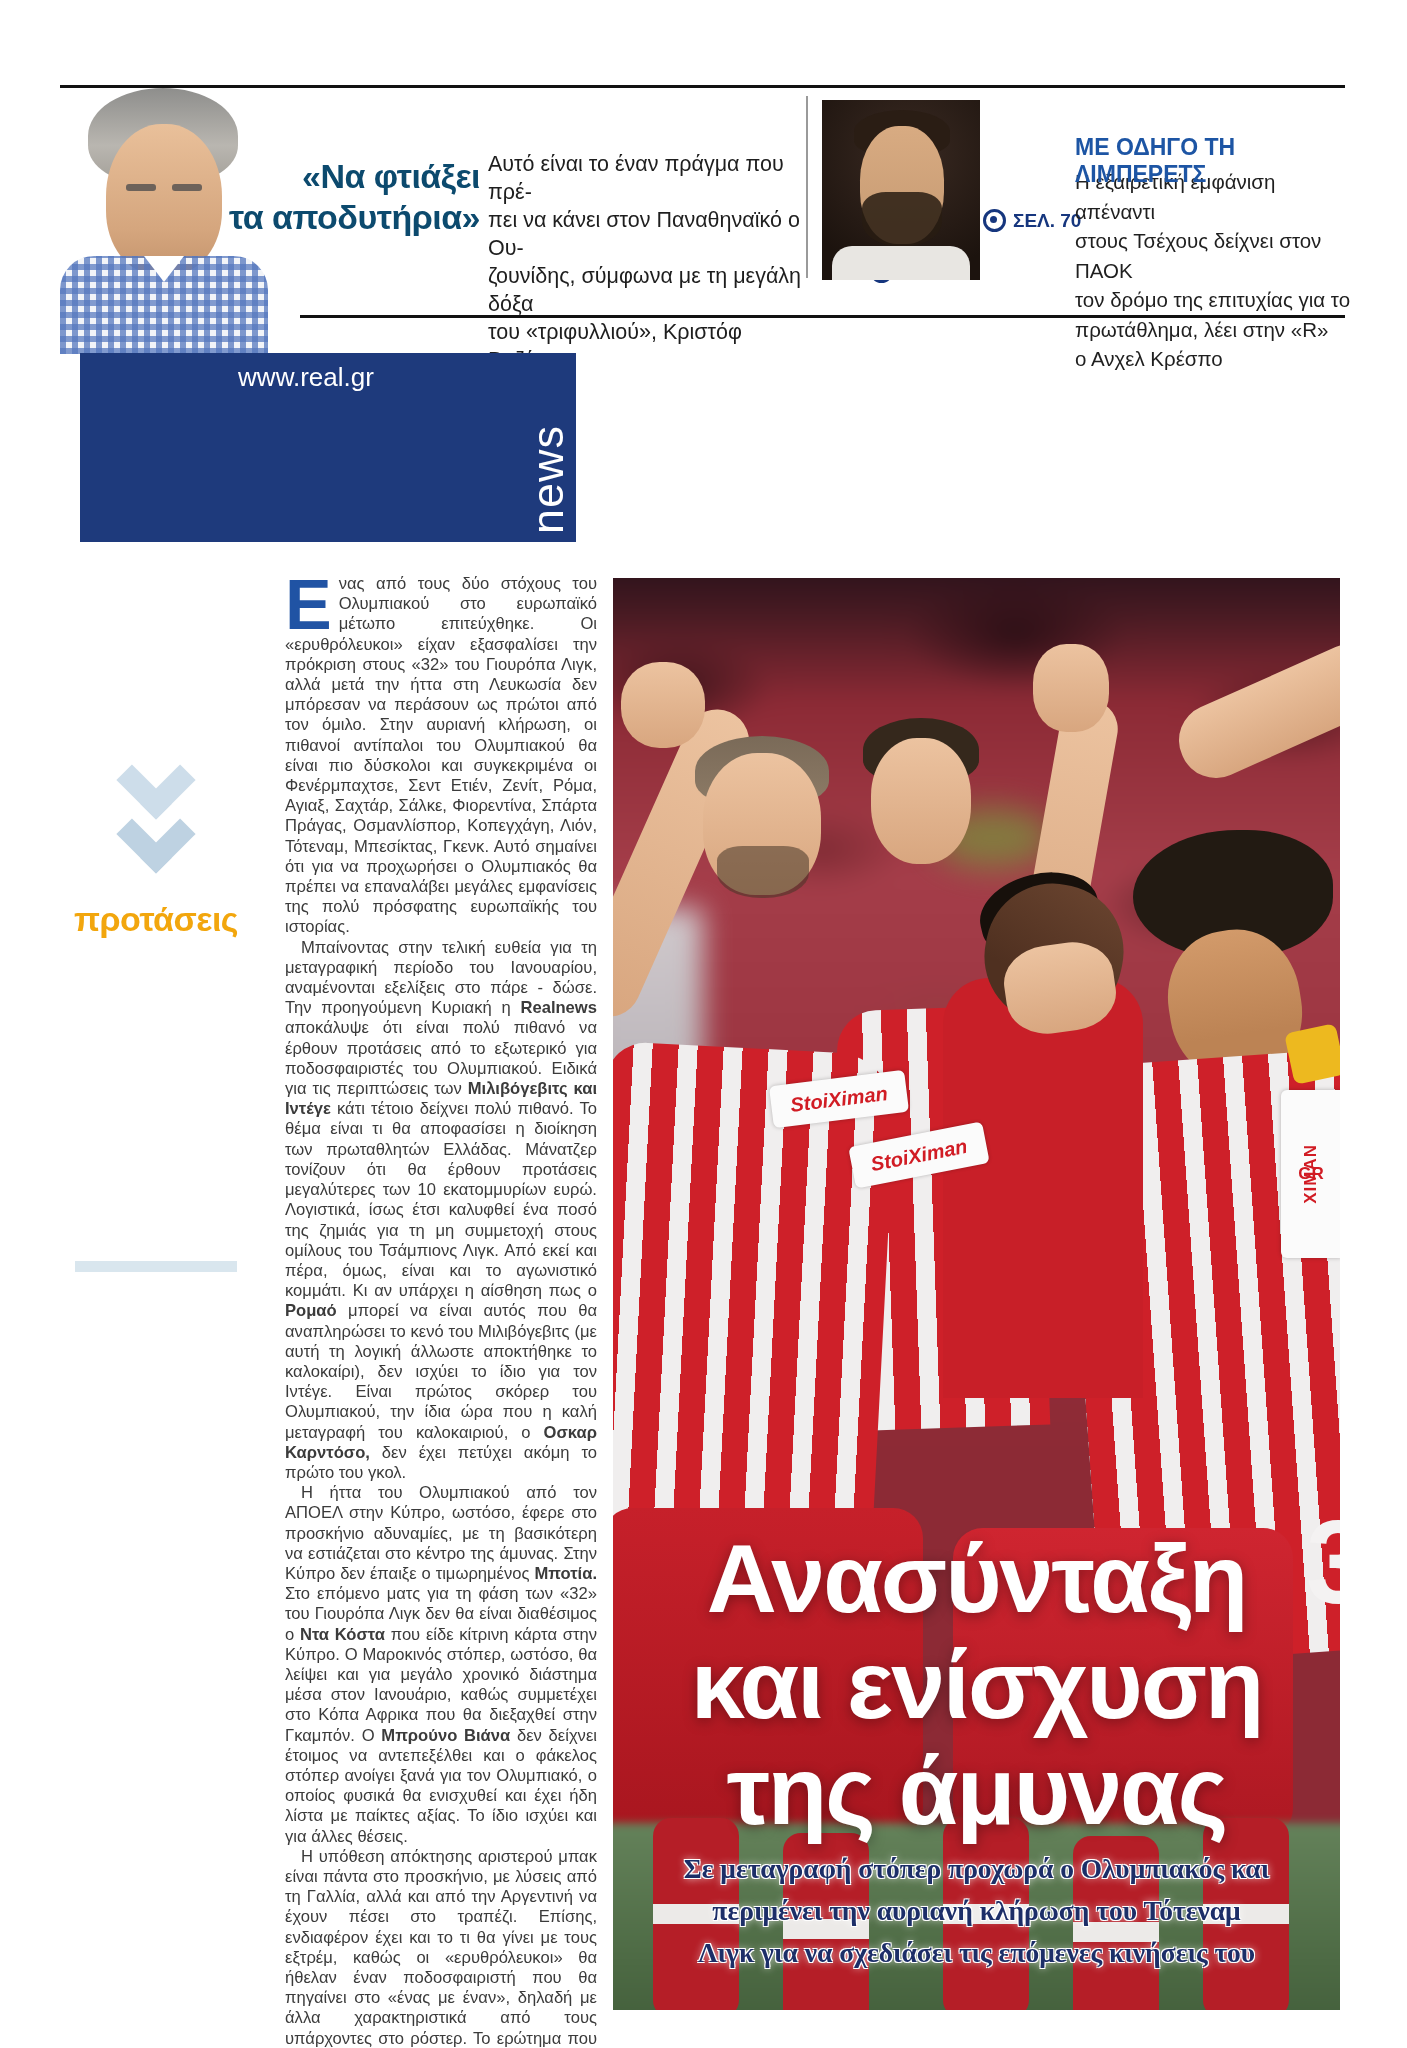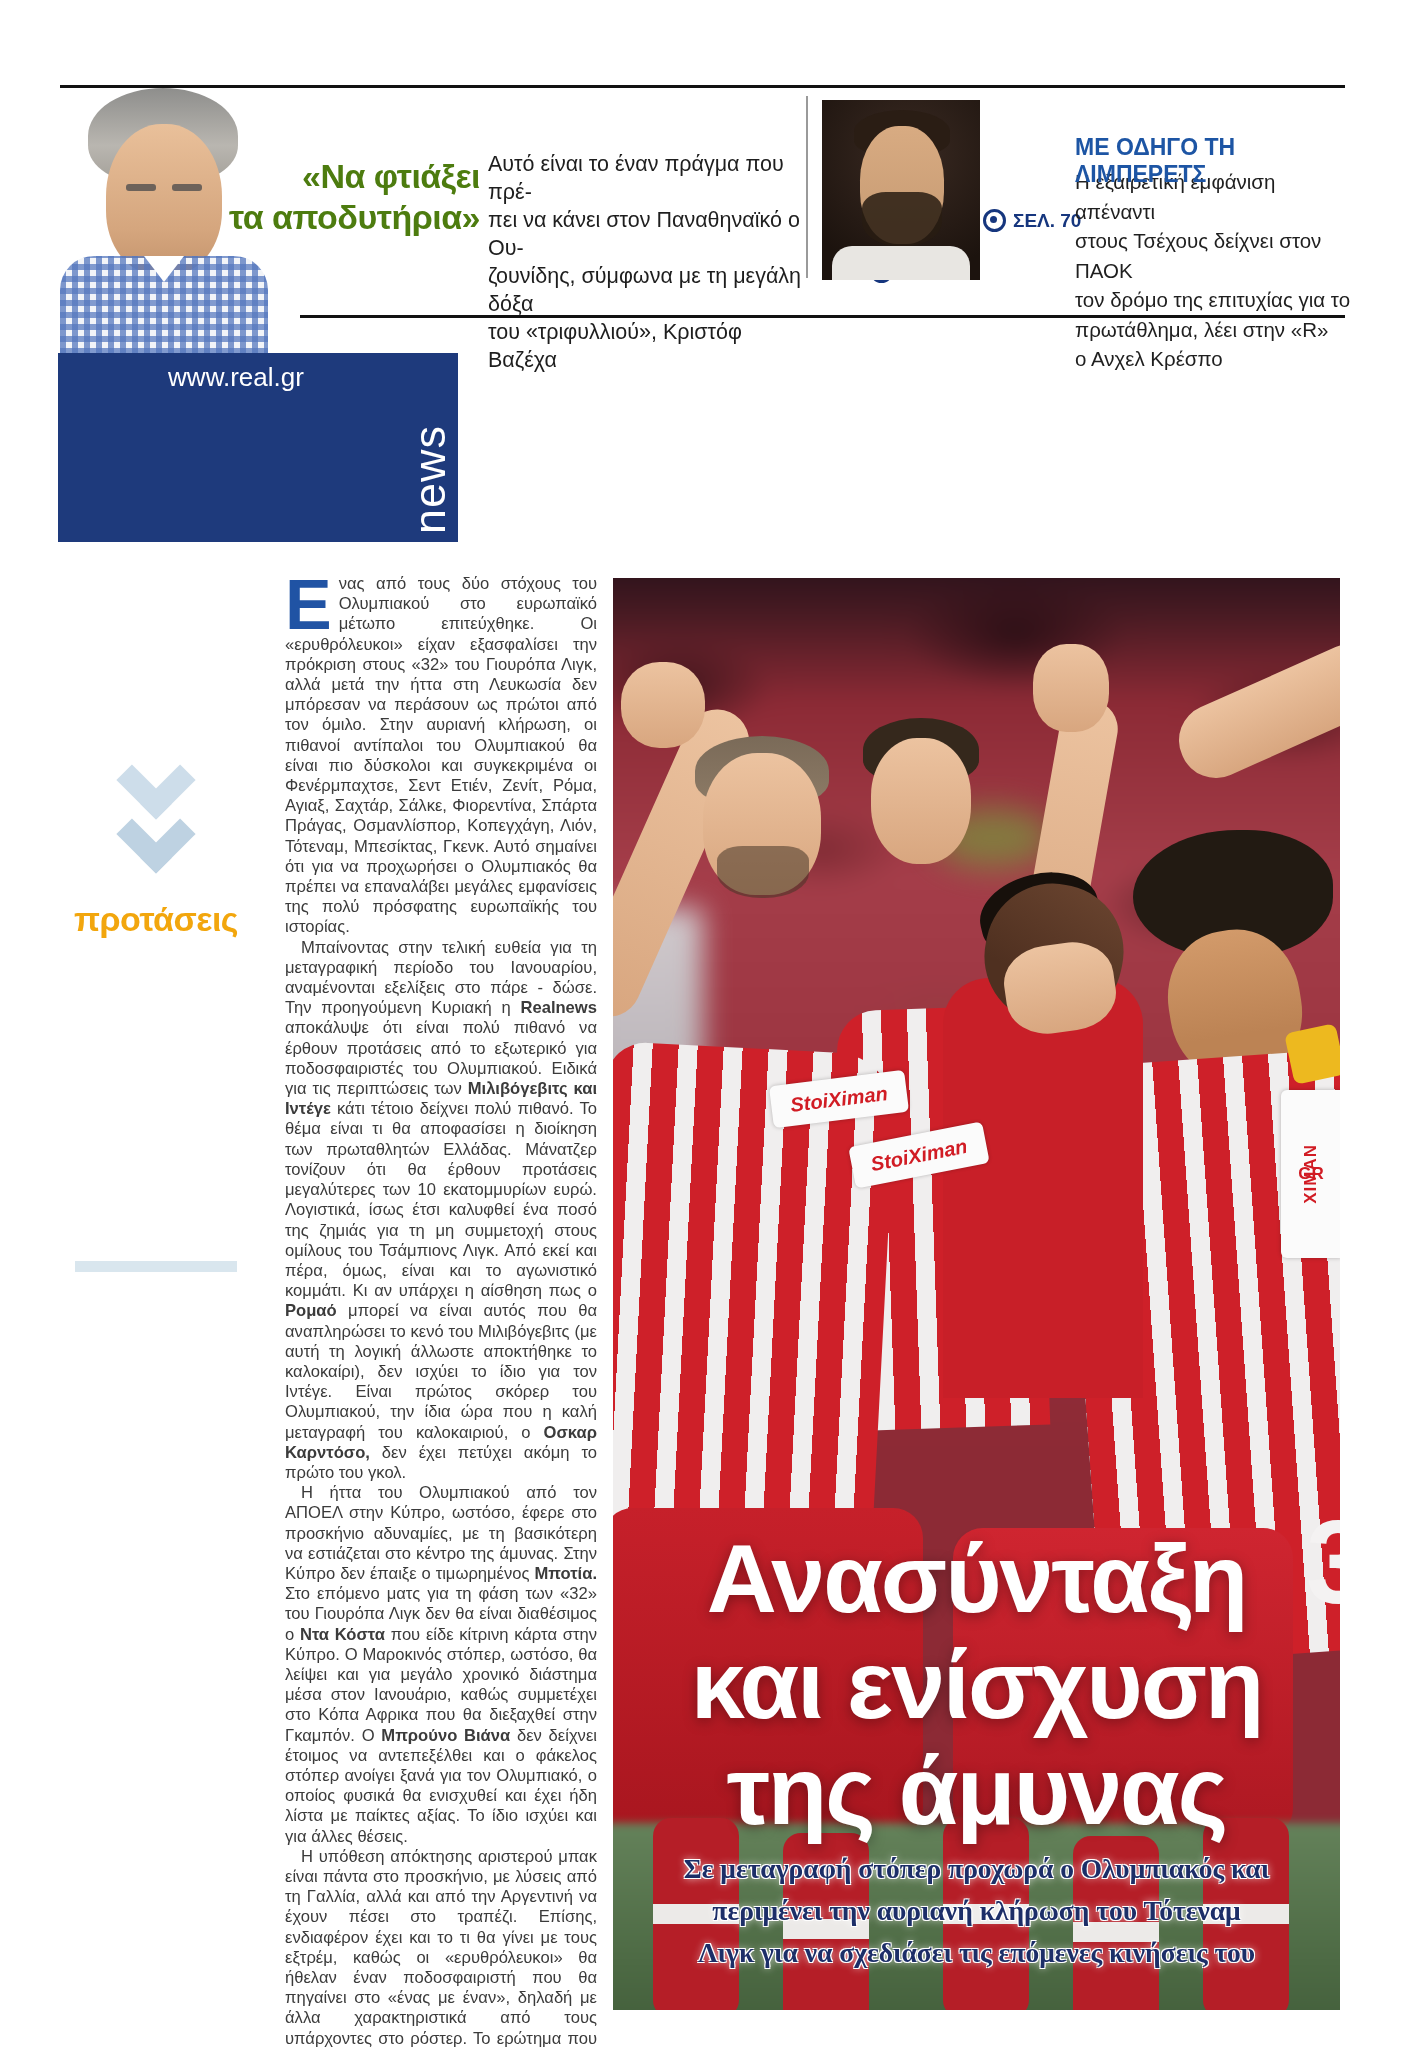--- a/index.html
+++ b/index.html
@@ -19,21 +19,21 @@
      background:linear-gradient(180deg,#e9c09a,#d5a67e 70%,#c4946d);}
   .coach .brow{position:absolute;left:66px;top:96px;width:30px;height:7px;background:#6d625a;border-radius:3px;}
   .coach .brow.r{left:112px;}
   .coach .shirt{position:absolute;left:0;top:168px;width:208px;height:98px;border-radius:34px 34px 0 0;
      background:repeating-linear-gradient(90deg,rgba(86,120,190,.75) 0 6px,rgba(255,255,255,0) 6px 12px),
                 repeating-linear-gradient(0deg,rgba(86,120,190,.75) 0 6px,#f2f4f8 6px 12px);}
   .coach .collar{position:absolute;left:84px;top:168px;width:40px;height:26px;background:#fff;
      clip-path:polygon(0 0,100% 0,50% 100%);}
 
   .quote{left:190px;top:156px;width:290px;text-align:right;font-weight:bold;font-size:34px;
-     line-height:41px;color:#4d7c0f;letter-spacing:-0.5px;white-space:pre-line;}
+     line-height:41px;color:#0c4a6e;letter-spacing:-0.5px;white-space:pre-line;}
   .lede{left:488px;top:150px;width:318px;font-size:21.5px;line-height:28px;color:#1e1e1e;white-space:pre-line;}
 
   .pageref{display:flex;align-items:center;gap:7px;font-weight:bold;font-size:19px;color:#16367e;}
   .ref71{left:870px;top:260px;}
   .ref70{left:983px;top:209px;}
   .bullseye{width:17px;height:17px;border:3px solid #16367e;border-radius:50%;position:relative;flex:0 0 auto;background:#fff;}
   .bullseye::after{content:"";position:absolute;left:3.5px;top:3.5px;width:7px;height:7px;border-radius:50%;background:#16367e;}
 
   .pb{left:822px;top:100px;width:158px;height:180px;overflow:hidden;
       background:radial-gradient(circle at 55% 30%,#3a2a22,#1c130e 80%);}
@@ -42,21 +42,21 @@
   .pb .hair{position:absolute;left:32px;top:10px;width:96px;height:44px;border-radius:50% 50% 30% 30%;background:#2a1d14;}
   .pb .beard{position:absolute;left:40px;top:92px;width:80px;height:54px;border-radius:30% 30% 46% 46%;
       background:rgba(40,28,18,.85);}
   .pb .tee{position:absolute;left:10px;top:146px;width:138px;height:34px;border-radius:20px 20px 0 0;background:#e8e6e2;}
 
   .kicker{left:1075px;top:134px;width:272px;font-weight:bold;font-size:23px;color:#1d55a4;}
   .rtext{left:1075px;top:167px;width:276px;font-size:20.5px;line-height:29.5px;color:#1f1f1f;white-space:pre-line;}
 
   
   .mh{top:353px;height:189px;background:#1e3a7c;overflow:hidden;}
-  .mh-left{left:58px;width:400px;}
+  .mh-left{left:80px;width:468px;padding-left:28px;}
   .mh-right{left:487px;width:855px;}
   .mh-url{position:absolute;left:0;right:44px;top:9px;text-align:center;color:#fff;font-size:26px;}
   .mh-real{position:absolute;left:14px;bottom:14px;font-weight:bold;font-size:158px;line-height:.78;
      color:#ffc20d;letter-spacing:-6px;}
   .mh-news{position:absolute;right:6px;bottom:8px;color:#fff;font-size:45px;line-height:1;
      writing-mode:vertical-rl;transform:rotate(180deg);letter-spacing:1px;}
   .mh-sports{position:absolute;left:30px;top:50%;transform:translateY(-53%) scaleX(.92);transform-origin:left center;
      color:#fff;font-weight:bold;font-size:228px;line-height:1;letter-spacing:-6px;}
 
   

